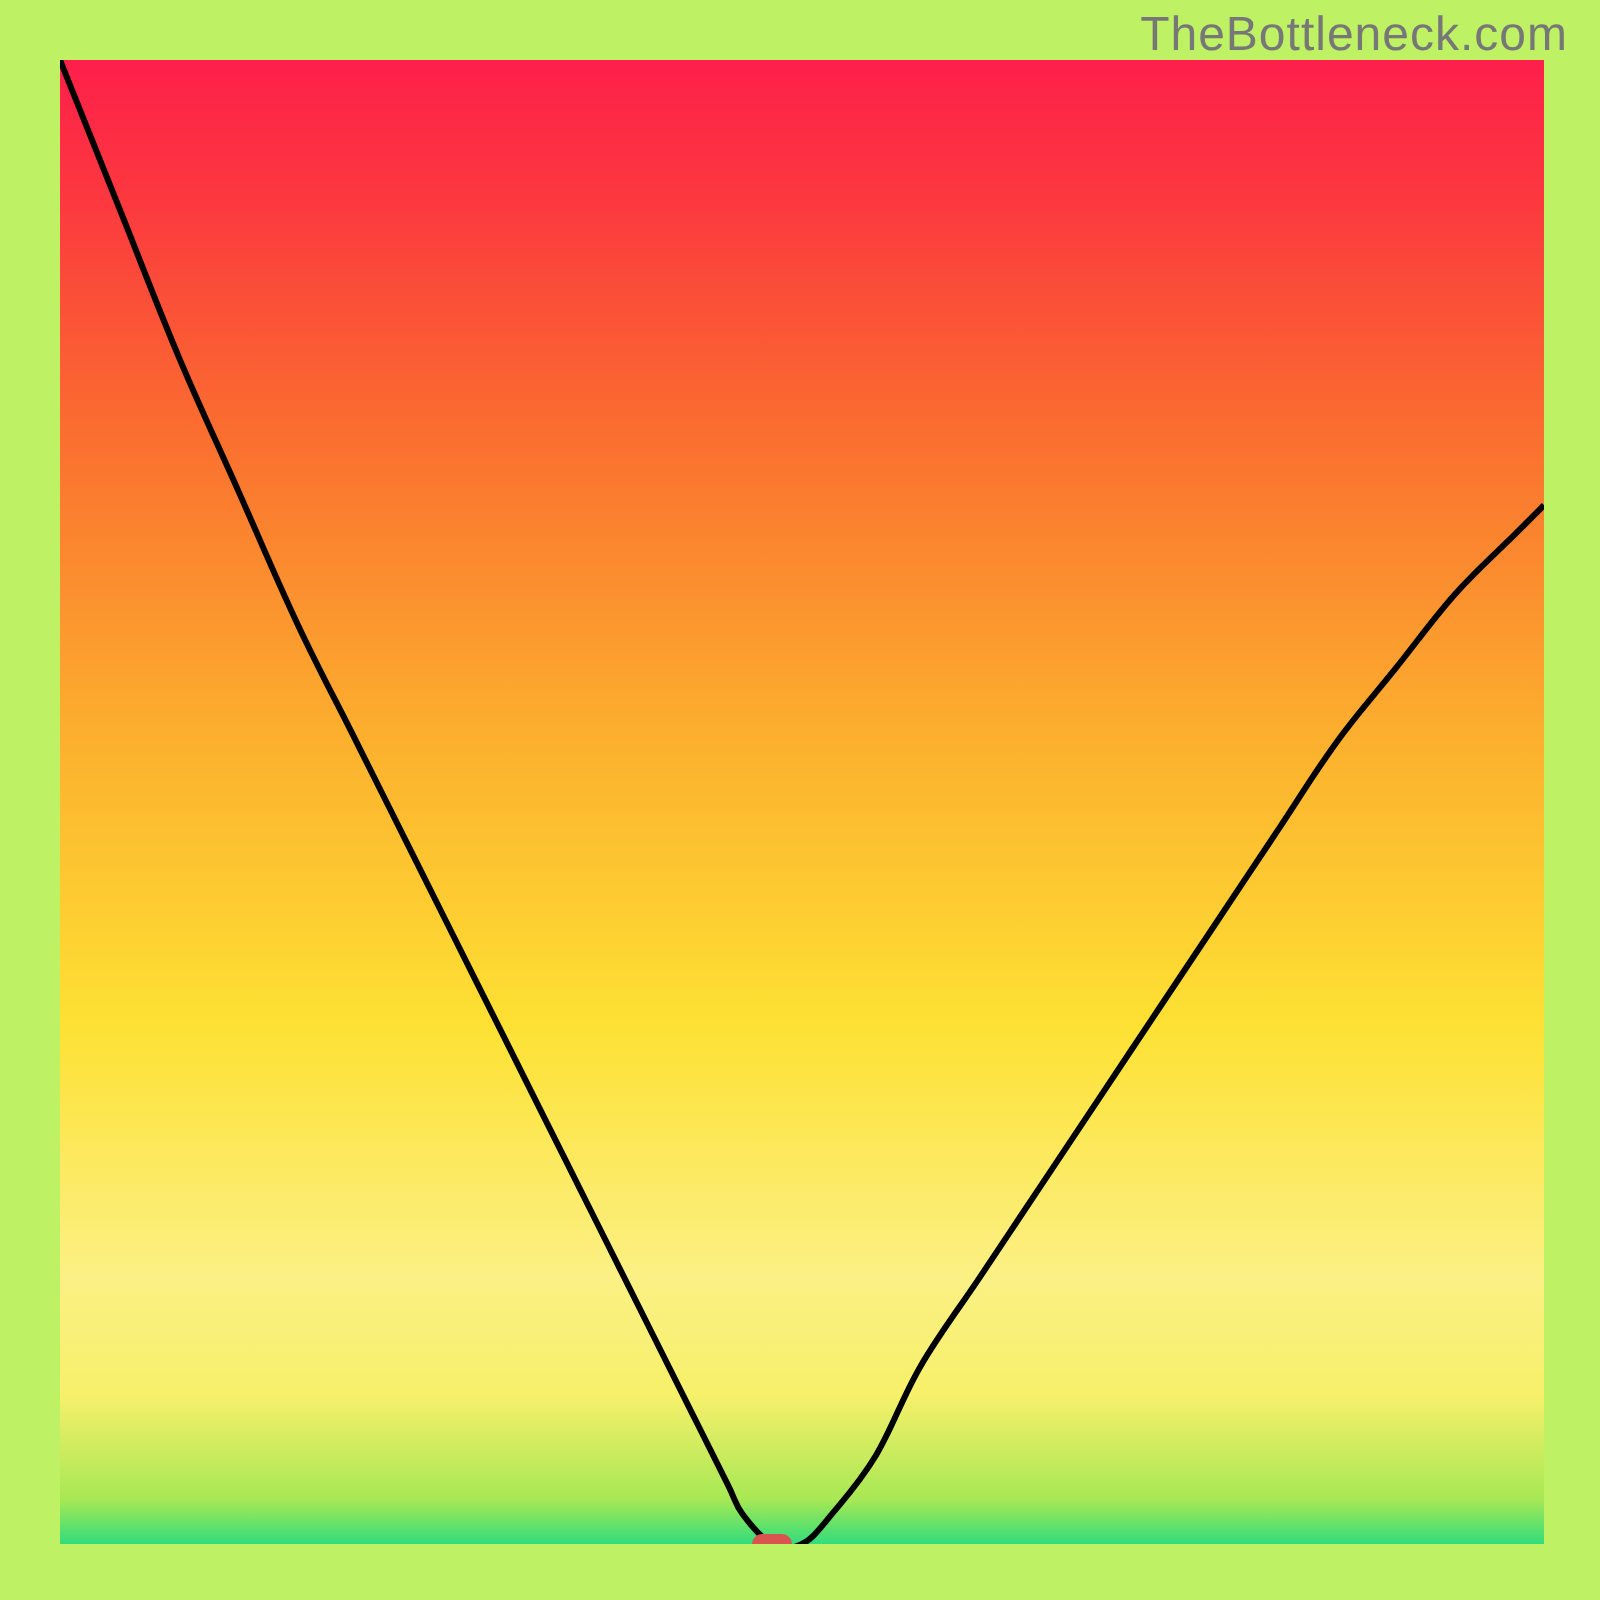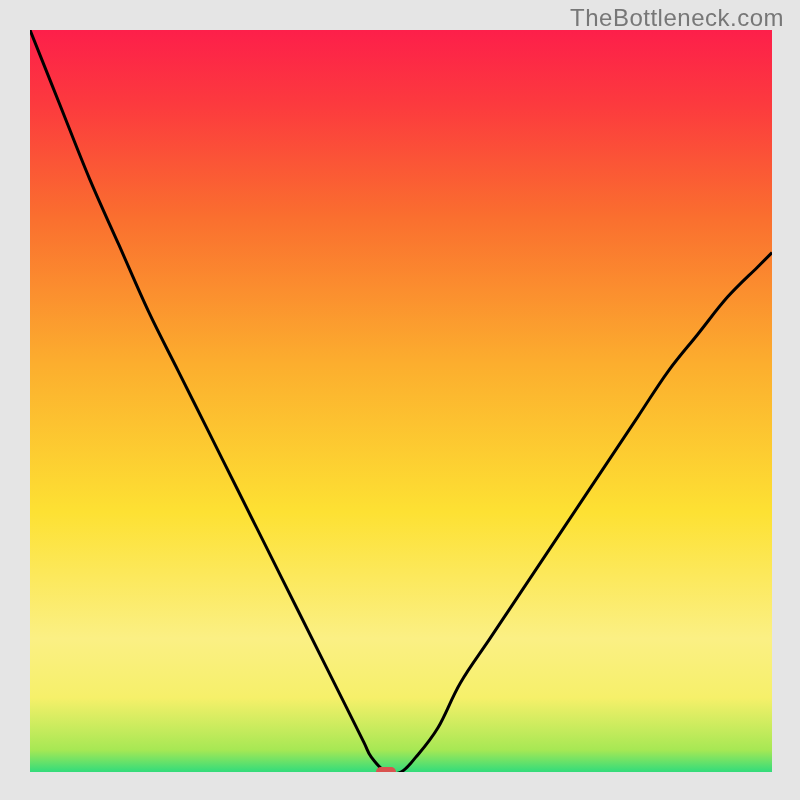--- a/index.html
+++ b/index.html
@@ -7,21 +7,21 @@
     padding: 0;
     width: 800px;
     height: 800px;
     overflow: hidden;
     background: #000;
     font-family: Arial, Helvetica, sans-serif;
   }
   .outer-frame {
     width: 800px;
     height: 800px;
-    background: #e5e5e5;
+    background: #bef264;
     position: relative;
   }
   .watermark {
     position: absolute;
     top: 4px;
     right: 16px;
     color: #777;
     font-size: 24px;
     font-weight: 500;
     letter-spacing: 0.5px;

